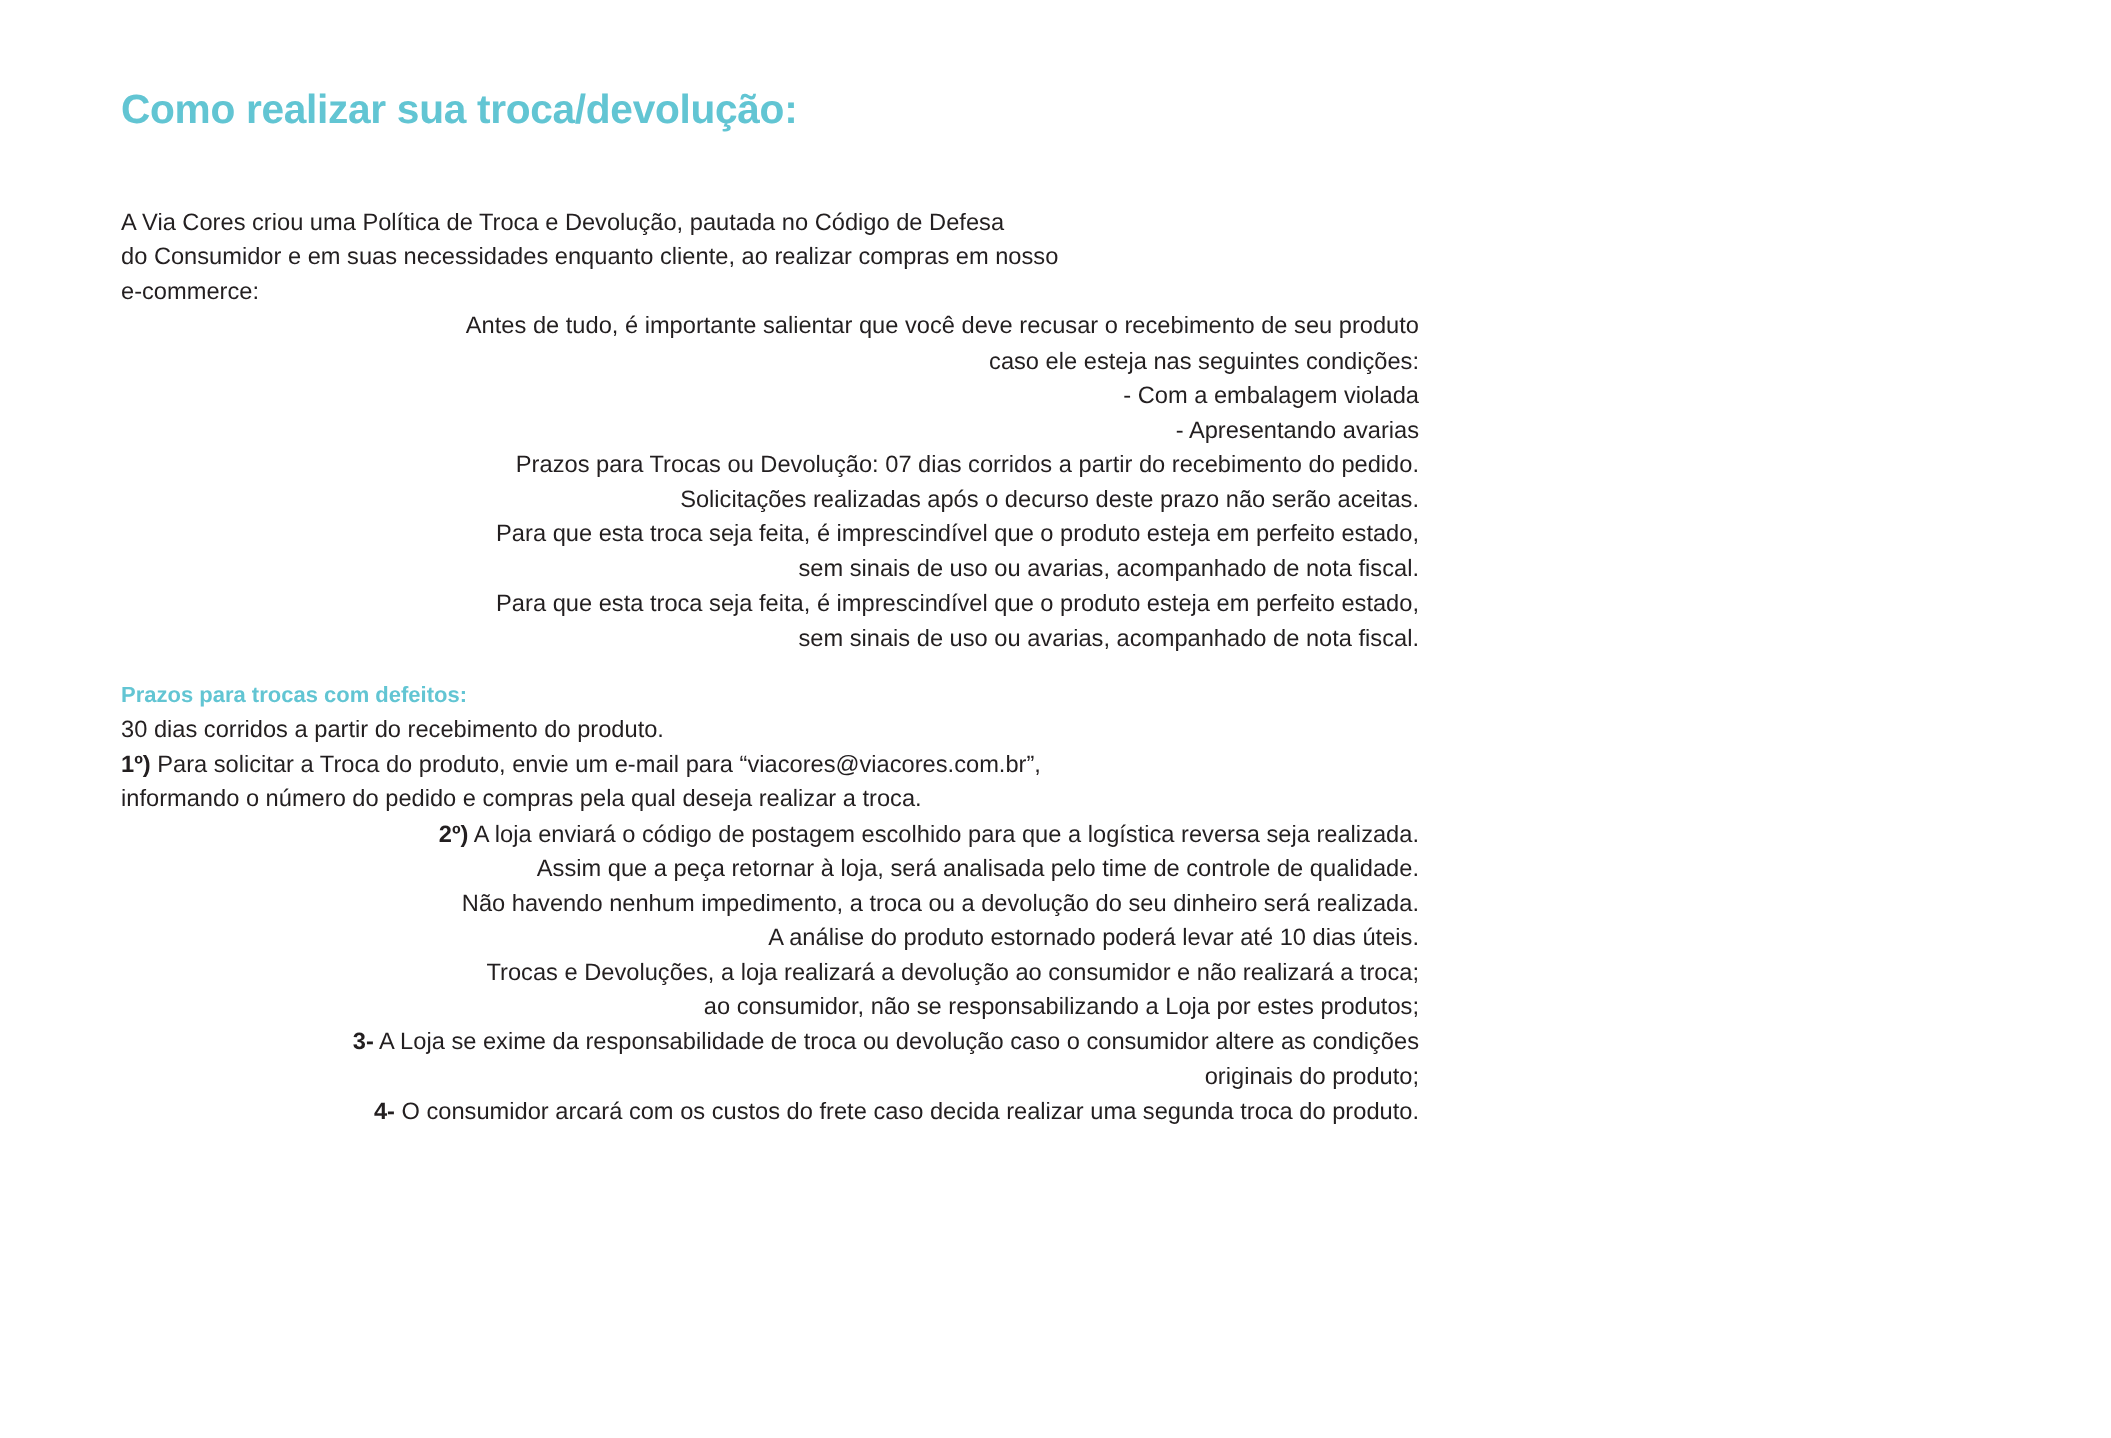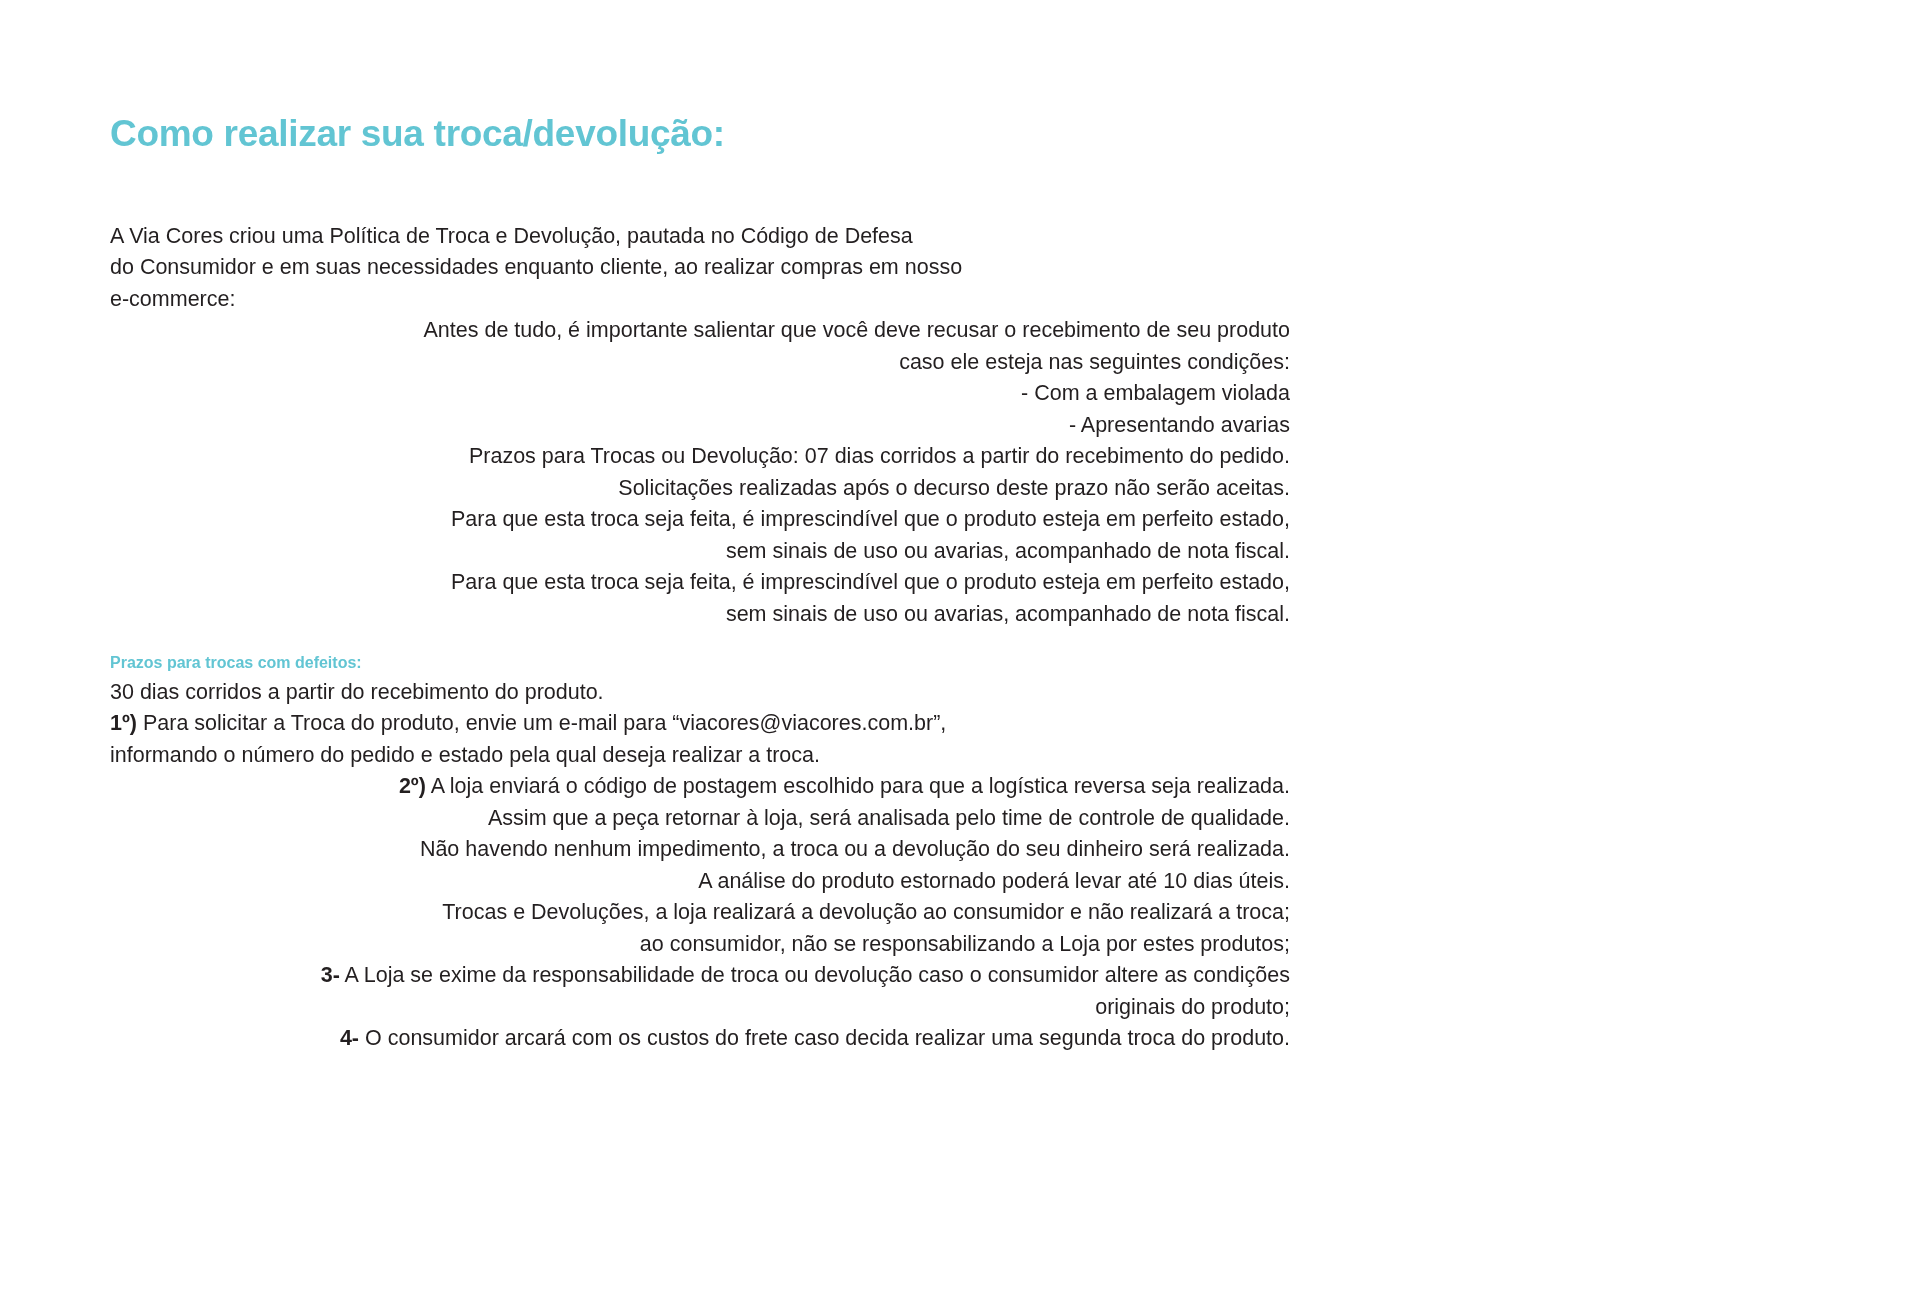--- a/index.html
+++ b/index.html
@@ -12,21 +12,21 @@
     min-height: 1307px;
     font-family: "Liberation Sans", sans-serif;
     color: #231f20;
     -webkit-font-smoothing: antialiased;
   }
   .page {
     position: relative;
     width: 1642px;
     min-height: 1307px;
     box-sizing: border-box;
-    padding: 114px 110px 40px 110px;
+    padding: 80px 110px 40px 110px;
   }
   .doc-title {
     color: #62c5d3;
     font-size: 37px;
     font-weight: bold;
     letter-spacing: -0.3px;
     margin: 0 0 66px 0;
     line-height: 1.1;
   }
   .body-block {
@@ -39,21 +39,21 @@
     margin: 0 0 0 0;
   }
   .para + .para {
     margin-top: 0;
     text-align: right;
   }
   .gap-sm { margin-top: 9px; }
   .gap-md { margin-top: 16px; }
   .subhead {
     color: #62c5d3;
-    font-size: 16px;
+    font-size: 20px;
     font-weight: bold;
     margin-top: 22px;
     margin-bottom: 2px;
     line-height: 1.4;
   }
   .line { display: block; }
   .bold { font-weight: bold; }
 </style>
 </head>
 <body>
@@ -90,21 +90,21 @@
     <div class="para gap-sm">
       <span class="line">Para que esta troca seja feita, é imprescindível que o produto esteja em perfeito estado,</span>
       <span class="line">sem sinais de uso ou avarias, acompanhado de nota fiscal.</span>
     </div>
 
     <div class="subhead">Prazos para trocas com defeitos:</div>
 
     <div class="para">
       <span class="line">30 dias corridos a partir do recebimento do produto.</span>
       <span class="line"><span class="bold">1º)</span><span> Para solicitar a Troca do produto, envie um e-mail para “viacores@viacores.com.br”,</span></span>
-      <span class="line">informando o número do pedido e estado pela qual deseja realizar a troca.</span>
+      <span class="line">informando o número do pedido e compras pela qual deseja realizar a troca.</span>
     </div>
 
     <div class="para gap-md">
       <span class="line"><span class="bold">2º)</span><span> A loja enviará o código de postagem escolhido para que a logística reversa seja realizada.</span></span>
     </div>
 
     <div class="para gap-md">
       <span class="line">Assim que a peça retornar à loja, será analisada pelo time de controle de qualidade.</span>
       <span class="line">Não havendo nenhum impedimento, a troca ou a devolução do seu dinheiro será realizada.</span>
       <span class="line">A análise do produto estornado poderá levar até 10 dias úteis.</span>

